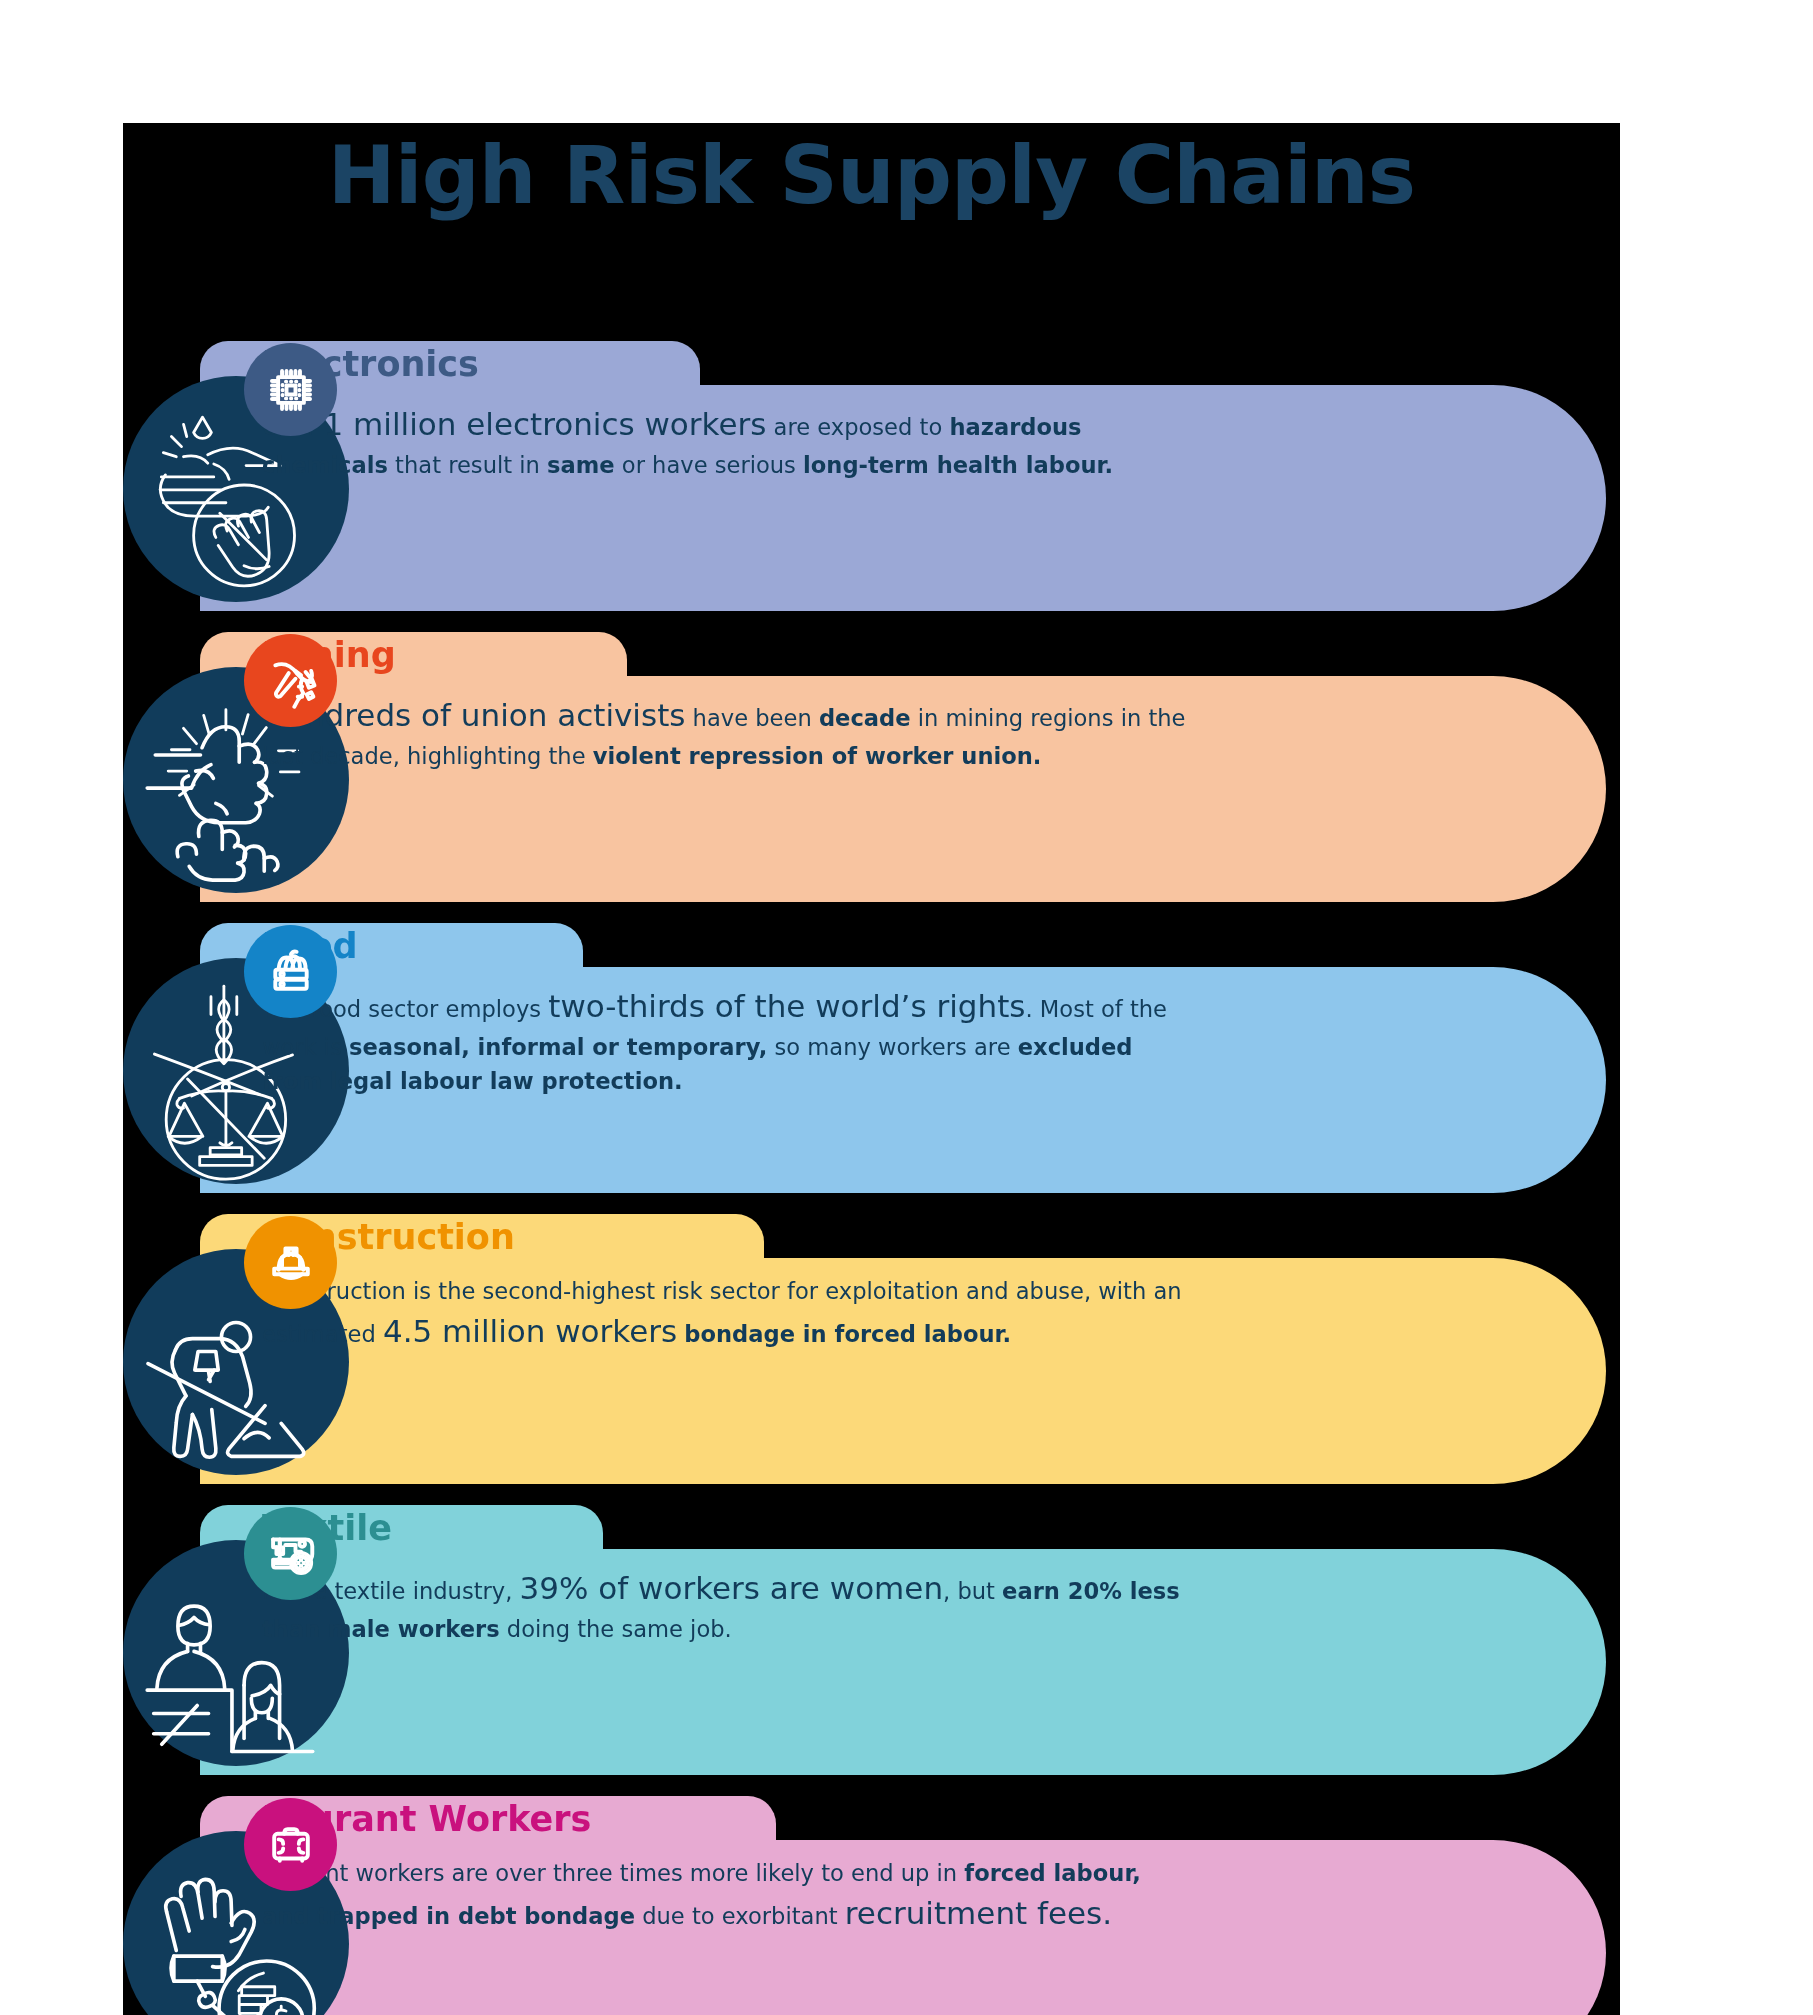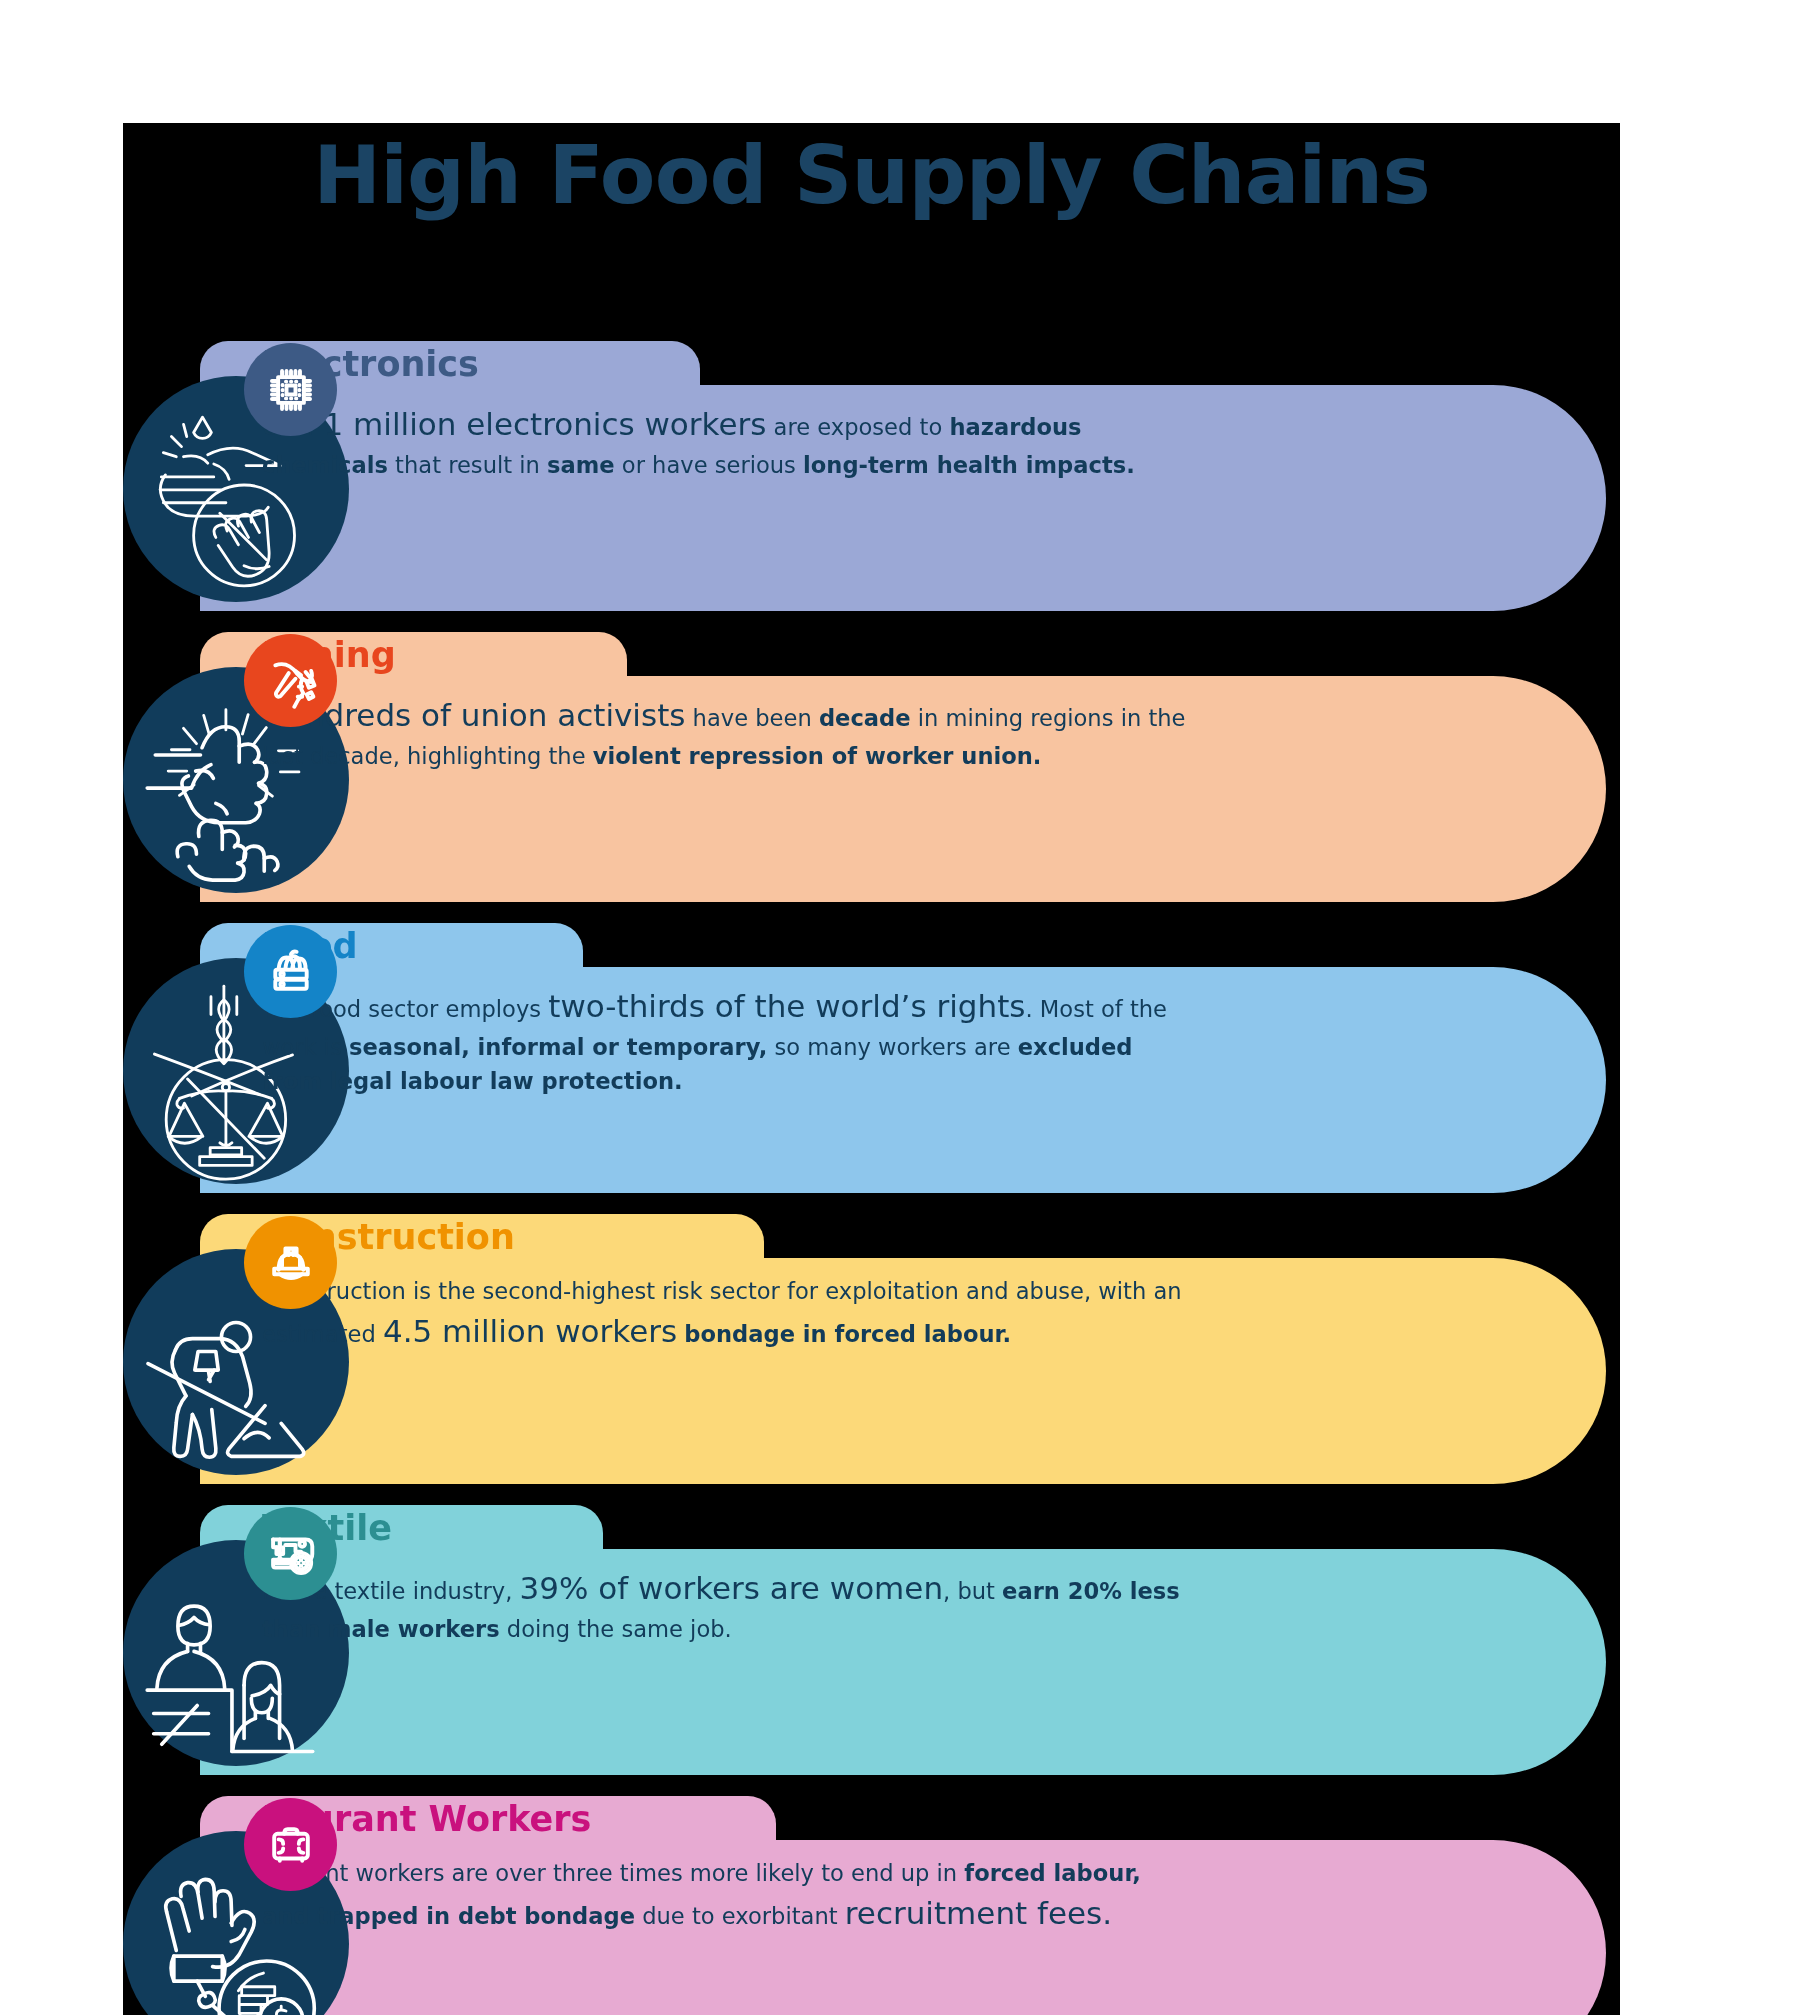--- a/index.html
+++ b/index.html
@@ -70,21 +70,21 @@
 
   .ln{fill:none;stroke:#ffffff;stroke-width:7;stroke-linecap:round;stroke-linejoin:round;}
   .ln2{fill:none;stroke:#ffffff;stroke-width:9;stroke-linecap:round;stroke-linejoin:round;}
 </style>
 </head>
 <body>
 
 <div class="page">
   <div class="poster">
 
-    <div class="poster-title">High Food Supply Chains</div>
+    <div class="poster-title">High Risk Supply Chains</div>
 
     <div class="cards">
 
       <div class="card">
         <div class="tab" style="background:#9ba8d6;width:500px;"></div>
         <div class="body-pill" style="background:#9ba8d6;"></div>
         <div class="illo">
           <svg viewBox="0 0 560 560">
             <path class="ln" d="M120 150 L145 175 M100 190 L132 200 M150 120 L158 150"></path>
             <path class="ln" d="M175 140 q22 -38 22 -38 q0 0 22 38 a24 24 0 0 1 -44 0z"></path>
@@ -101,21 +101,21 @@
         </div>
         <div class="badge" style="background:#3d5a85;">
           <svg viewBox="0 0 100 100">
             <rect class="ln" x="27" y="27" width="46" height="46"></rect>
             <rect class="ln" x="42" y="42" width="16" height="16"></rect>
             <path class="ln" d="M34 16v11M42 16v11M50 16v11M58 16v11M66 16v11M34 73v11M42 73v11M50 73v11M58 73v11M66 73v11M16 34h11M16 42h11M16 50h11M16 58h11M16 66h11M73 34h11M73 42h11M73 50h11M73 58h11M73 66h11"></path>
             <path class="ln" d="M41 35h.5M50 35h.5M59 35h.5M41 65h.5M50 65h.5M59 65h.5M35 41v.5M35 50v.5M35 59v.5M65 41v.5M65 50v.5M65 59v.5"></path>
           </svg>
         </div>
         <div class="sector-title" style="color:#3d5a85;">Electronics</div>
-        <div class="copy">Over <span class="big">1 million electronics workers</span> are exposed to <b>hazardous chemicals</b> that result in <b>same</b> or have serious <b>long-term health impacts.</b></div>
+        <div class="copy">Over <span class="big">1 million electronics workers</span> are exposed to <b>hazardous chemicals</b> that result in <b>same</b> or have serious <b>long-term health labour.</b></div>
       </div>
 
       <div class="card">
         <div class="tab" style="background:#f8c4a0;width:427px;"></div>
         <div class="body-pill" style="background:#f8c4a0;"></div>
         <div class="illo">
           <svg viewBox="0 0 560 560">
             <path class="ln" d="M200 120 l14 48 M255 106 v50 M310 118 l-14 48 M150 152 l32 38 M355 150 l-30 40 M120 205 h46 M385 208 h48 M112 258 h46 M390 260 h46 M140 318 l36 -26 M370 320 l-34 -26"></path>
             <path class="ln2" d="M60 300 h110 q14 -44 48 -58"></path>
             <path class="ln2" d="M80 218 h112"></path>

